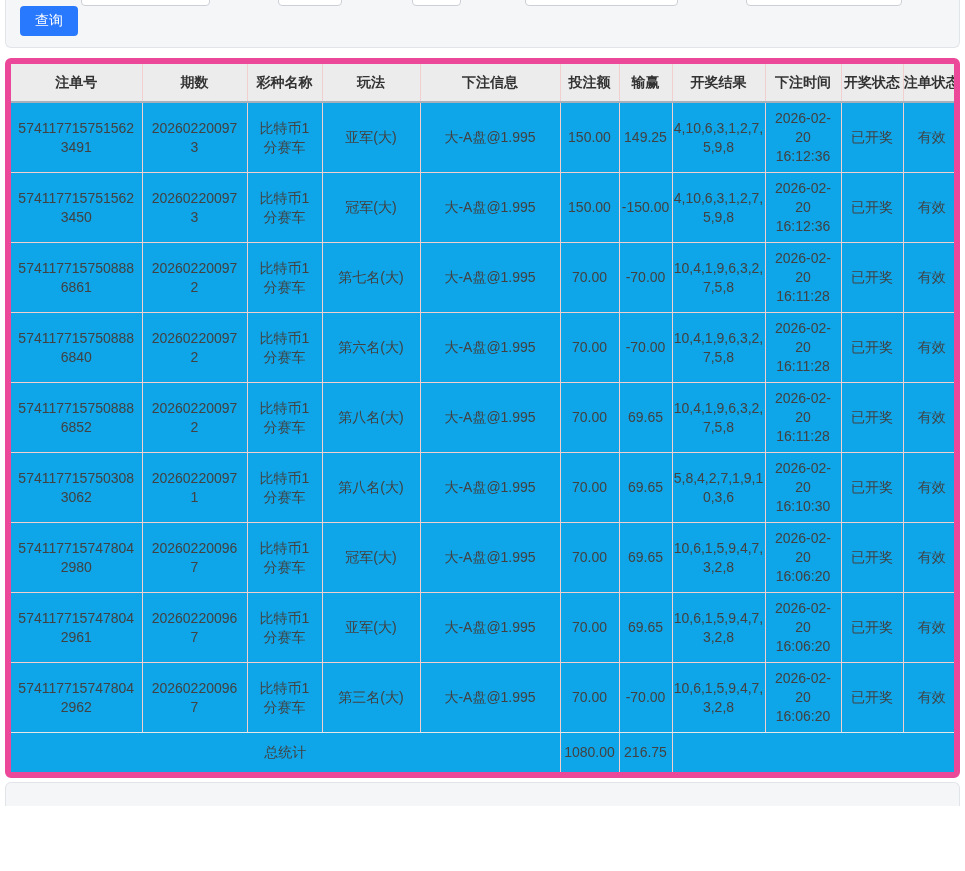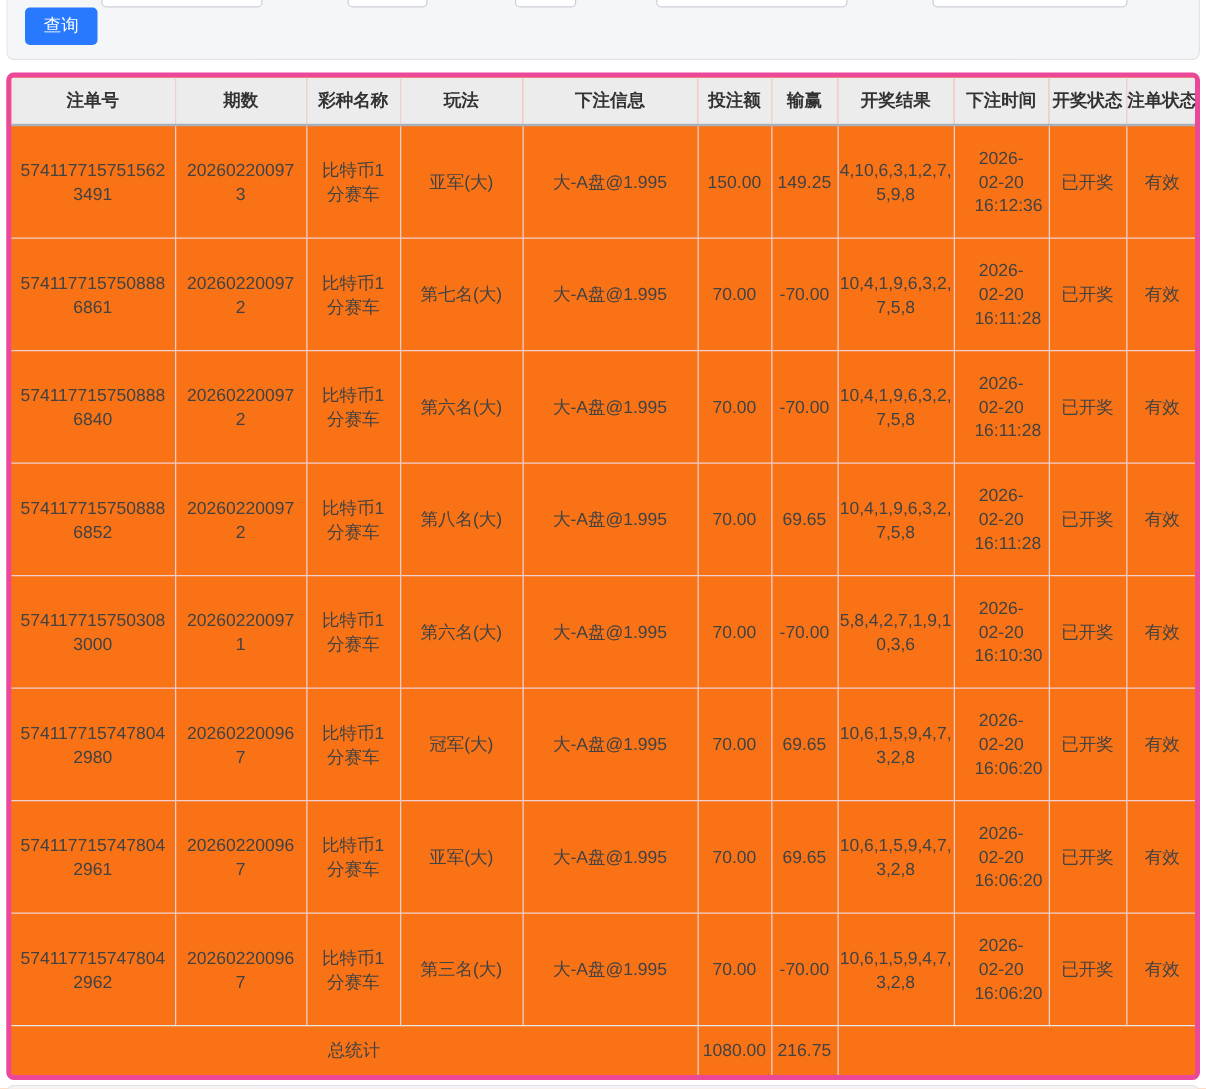--- a/index.html
+++ b/index.html
@@ -35,22 +35,22 @@
   .q3{left:406px;width:49px;}
   .q4{left:519px;width:153px;}
   .q5{left:740px;width:156px;}
   .q-btn{
     position:absolute;left:14px;top:6px;width:58px;height:30px;
     background:var(--accent);color:#fff;border:none;border-radius:4px;
     font-family:inherit;font-size:14px;cursor:pointer;
   }
   
   .table-wrap{
-    margin:10px 5px 0;border:4px solid #ec4899;border-radius:6px;
-    overflow:hidden;background:#f97316;
+    margin:10px 5px 0;border:6px solid #ec4899;border-radius:6px;
+    overflow:hidden;background:#0ea5e9;
   }
   table{
     width:100%;border-collapse:collapse;table-layout:fixed;
     font-size:14px;color:var(--text);
   }
   thead tr{height:38px;}
   thead th{
     background:#ececec;font-weight:bold;color:#333;
     border-right:1px solid var(--pink);
     border-bottom:2px solid var(--underline);
@@ -62,21 +62,21 @@
   tbody td{
     border-right:1px solid var(--pink);
     border-bottom:1px solid var(--pink);
     text-align:center;vertical-align:middle;
     word-break:break-all;line-height:19px;padding:0 6px;
   }
   tbody td:last-child{border-right:none;}
   tbody tr:last-child td{border-bottom-color:var(--graysep);}
   tbody td:nth-child(6),tbody td:nth-child(7){white-space:nowrap;padding:0;}
   tbody td:nth-child(8){padding:0 1px;margin-left:17px;}
-  tbody td:nth-child(9){word-break:normal;padding:16px;}
+  tbody td:nth-child(9){word-break:normal;padding:6px;}
   tfoot tr{height:39px;}
   tfoot td{
     border-right:1px solid var(--pink);
     text-align:center;vertical-align:middle;line-height:19px;
   }
   tfoot td.s-num{white-space:nowrap;padding:0;}
   tfoot td.s-blank{border-right:none;}
   tfoot tr:last-child td{border-top:1px solid var(--graysep);}
   
   .bottom-panel{
@@ -136,20 +136,33 @@
           <td>亚军(大)</td>
           <td>大-A盘@1.995</td>
           <td>150.00</td>
           <td>149.25</td>
           <td>4,10,6,3,1,2,7,5,9,8</td>
           <td>2026-02-20 16:12:36</td>
           <td>已开奖</td>
           <td>有效</td>
         </tr>
         <tr>
+          <td>5741177157515623450</td>
+          <td>202602200973</td>
+          <td>比特币1分赛车</td>
+          <td>冠军(大)</td>
+          <td>大-A盘@1.995</td>
+          <td>150.00</td>
+          <td>-150.00</td>
+          <td>4,10,6,3,1,2,7,5,9,8</td>
+          <td>2026-02-20 16:12:36</td>
+          <td>已开奖</td>
+          <td>有效</td>
+        </tr>
+        <tr>
           <td>5741177157508886861</td>
           <td>202602200972</td>
           <td>比特币1分赛车</td>
           <td>第七名(大)</td>
           <td>大-A盘@1.995</td>
           <td>70.00</td>
           <td>-70.00</td>
           <td>10,4,1,9,6,3,2,7,5,8</td>
           <td>2026-02-20 16:11:28</td>
           <td>已开奖</td>
@@ -175,27 +188,27 @@
           <td>第八名(大)</td>
           <td>大-A盘@1.995</td>
           <td>70.00</td>
           <td>69.65</td>
           <td>10,4,1,9,6,3,2,7,5,8</td>
           <td>2026-02-20 16:11:28</td>
           <td>已开奖</td>
           <td>有效</td>
         </tr>
         <tr>
-          <td>5741177157503083000</td>
+          <td>5741177157503083062</td>
           <td>202602200971</td>
           <td>比特币1分赛车</td>
-          <td>第六名(大)</td>
-          <td>大-A盘@1.995</td>
-          <td>70.00</td>
-          <td>-70.00</td>
+          <td>第八名(大)</td>
+          <td>大-A盘@1.995</td>
+          <td>70.00</td>
+          <td>69.65</td>
           <td>5,8,4,2,7,1,9,10,3,6</td>
           <td>2026-02-20 16:10:30</td>
           <td>已开奖</td>
           <td>有效</td>
         </tr>
         <tr>
           <td>5741177157478042980</td>
           <td>202602200967</td>
           <td>比特币1分赛车</td>
           <td>冠军(大)</td>

